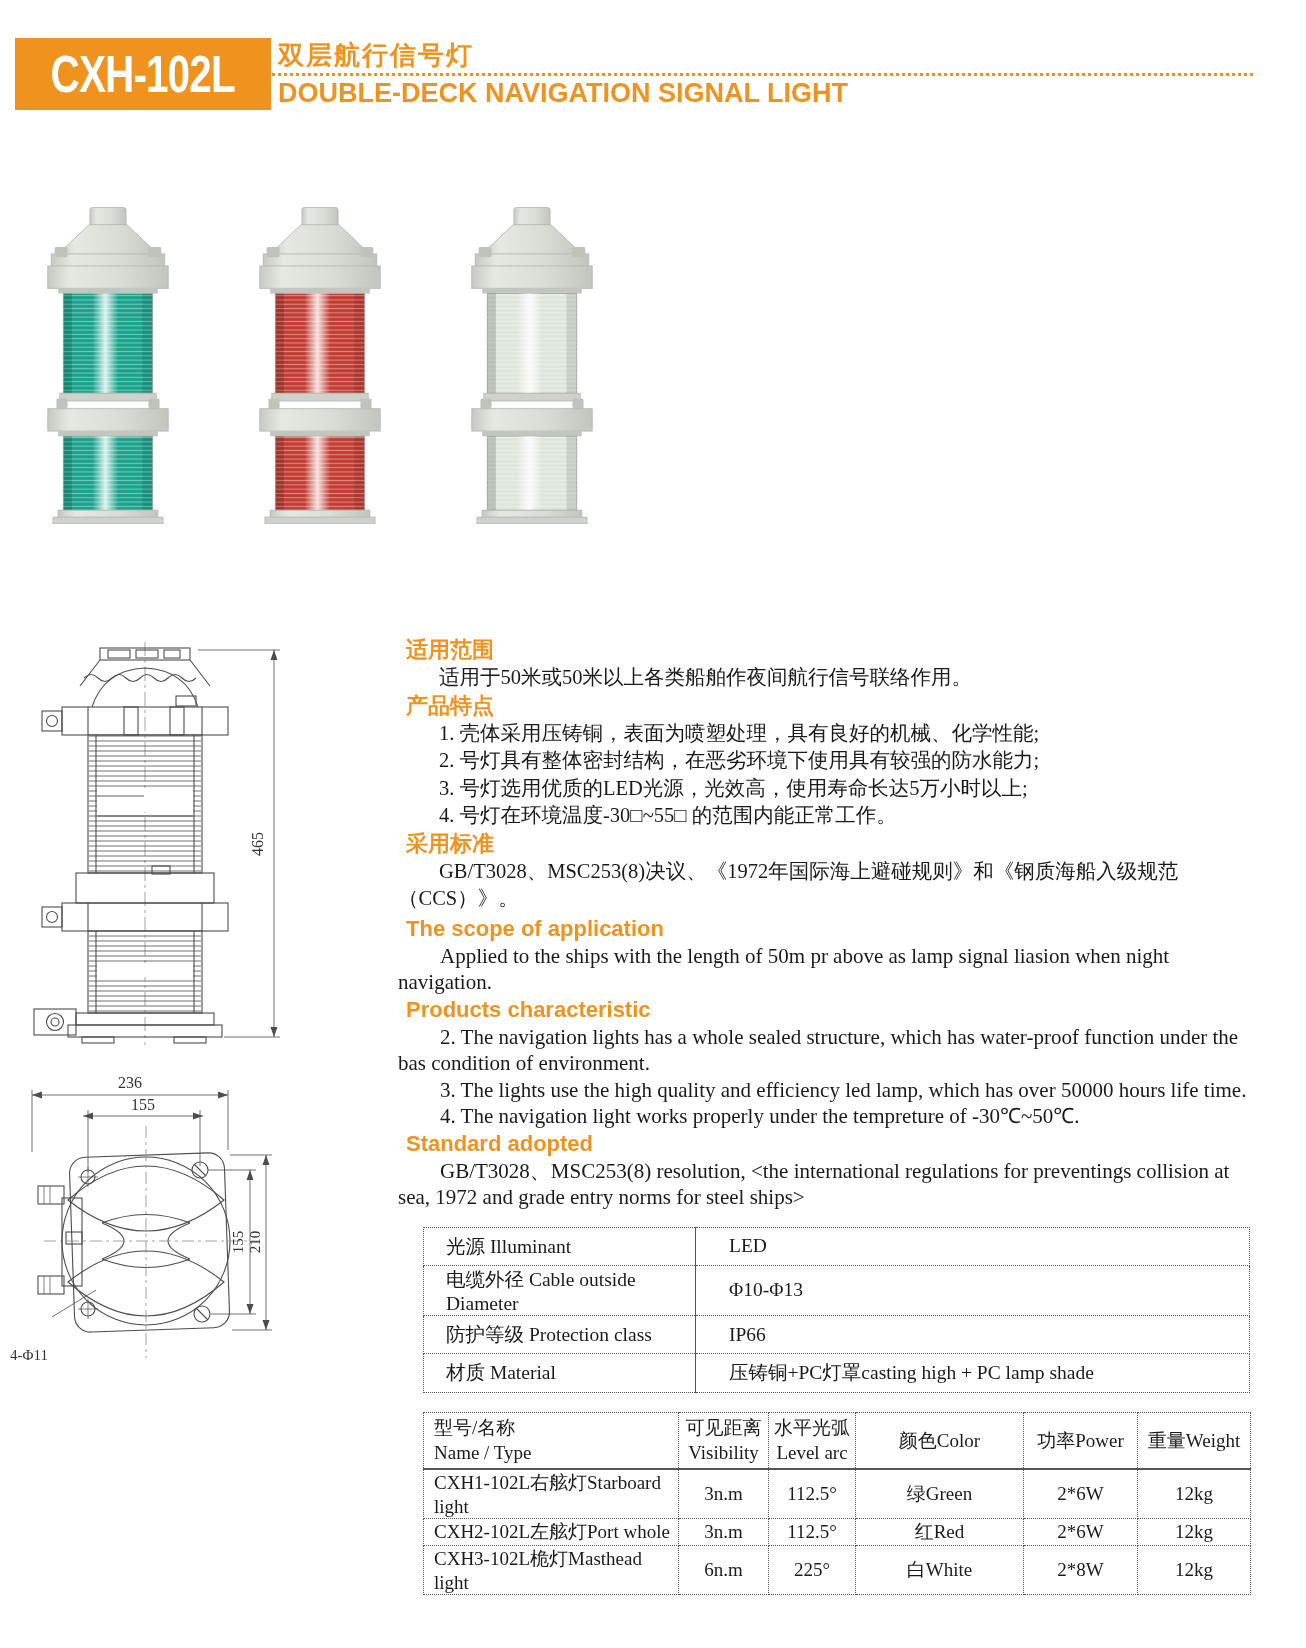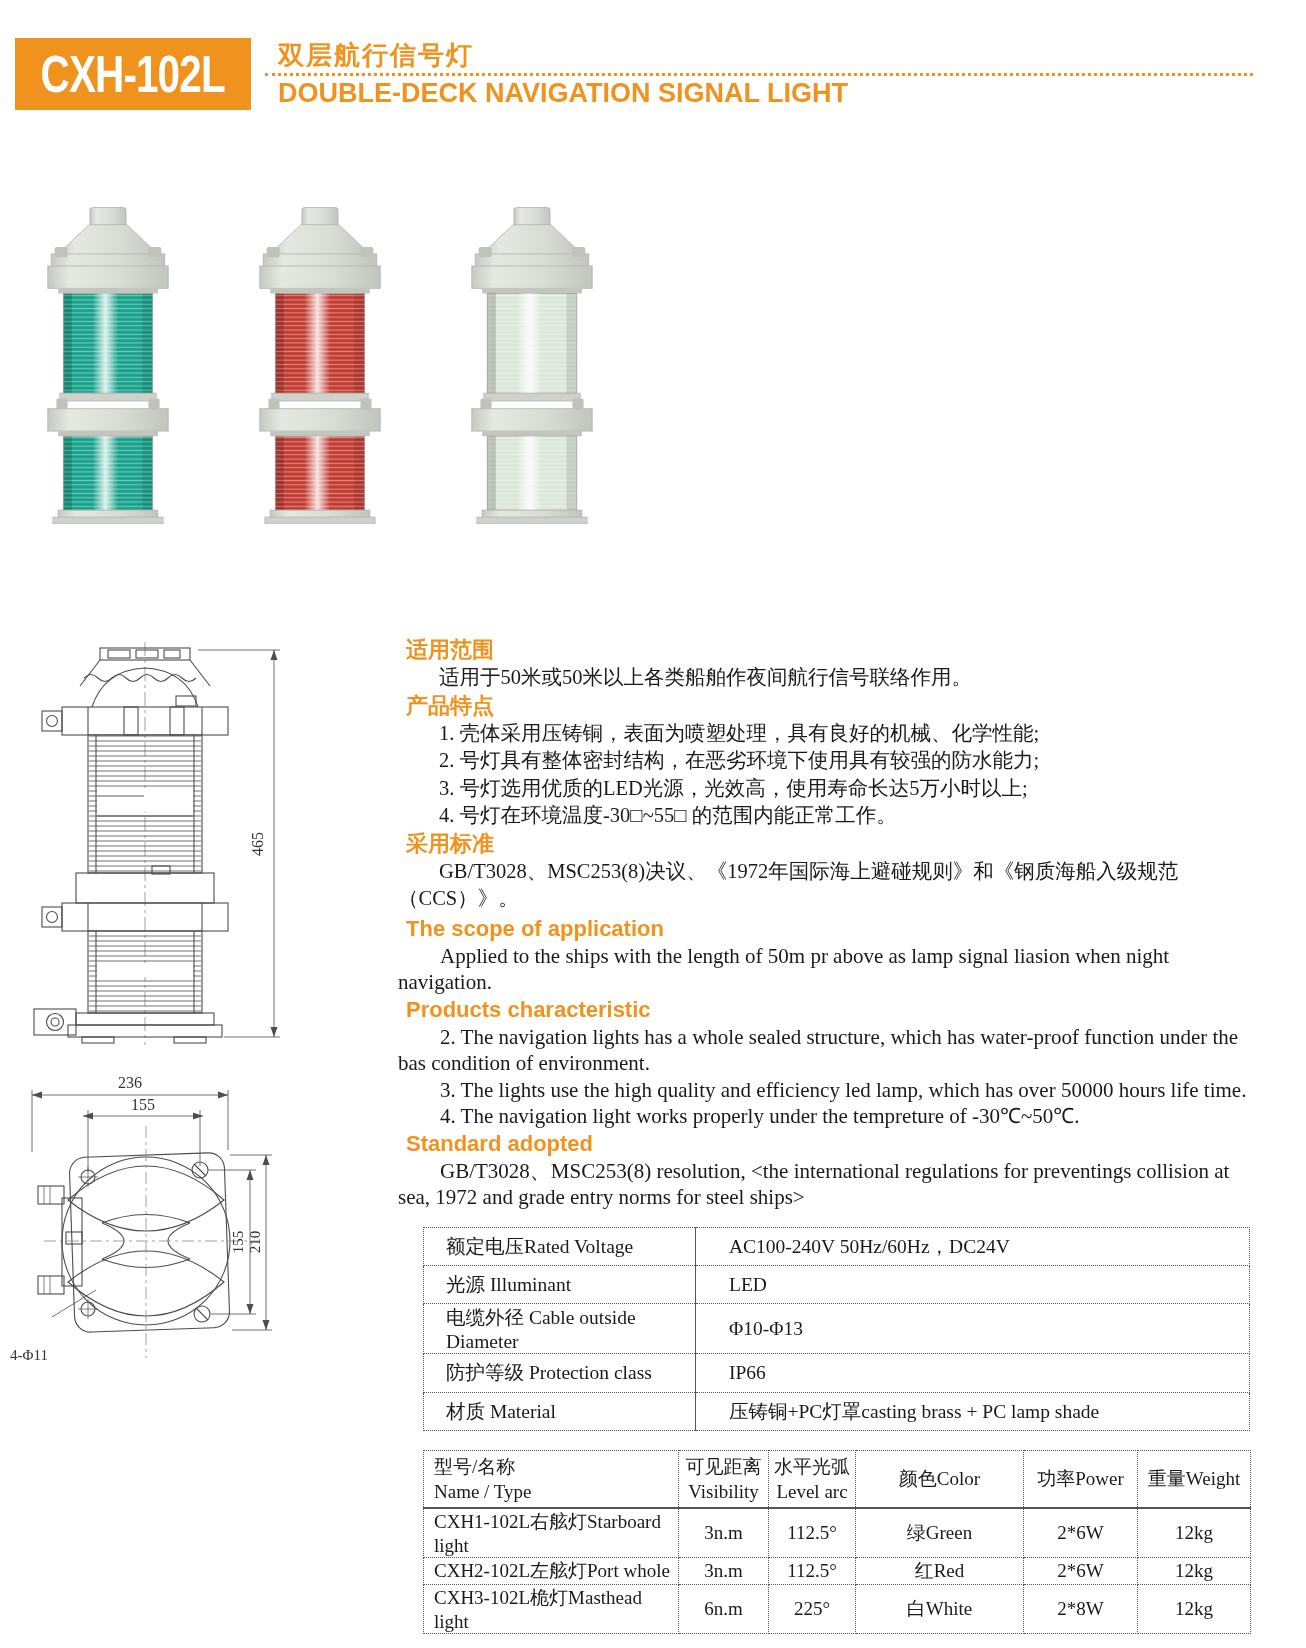--- a/index.html
+++ b/index.html
@@ -2,21 +2,21 @@
 <html style="--accent: #F0921E;"><head>
 <meta charset="utf-8">
 <style>
   :root{ --accent:#F0921E; }
   *{margin:0;padding:0;box-sizing:border-box;}
   body{background:#ffffff;}
   .page{position:relative;width:1306px;height:1648px;background:#fff;overflow:hidden;
         font-family:"Liberation Serif", serif;color:#1a1a1a;}
 
   
-  .model-box{position:absolute;left:15px;top:38px;width:236px;height:72px;background:var(--accent);
+  .model-box{position:absolute;left:15px;top:38px;width:256px;height:72px;background:var(--accent);
              display:flex;align-items:center;justify-content:center;}
   .model-text{font-family:"Liberation Sans",sans-serif;font-weight:700;font-size:46px;color:#fff;
               white-space:nowrap;transform:scale(.88,1.12);letter-spacing:-1px;}
   .header-titles{position:absolute;left:278px;top:40px;width:975px;}
   .title-zh{font-family:"Liberation Sans",sans-serif;font-weight:700;font-size:26px;line-height:30px;
             color:var(--accent);letter-spacing:2px;}
   .dotted-rule{border-top:3px dotted var(--accent);margin:3px 0 2px -13px;}
   .title-en{font-family:"Liberation Sans",sans-serif;font-weight:700;font-size:27px;line-height:31px;
             color:var(--accent);}
 
@@ -256,38 +256,34 @@
     <p class="p-en">2. The navigation lights has a whole sealed structure, which has water-proof function under the bas condition of environment.</p>
     <p class="p-en">3. The lights use the high quality and efficiency led lamp, which has over 50000 hours life time.</p>
     <p class="p-en">4. The navigation light works properly under the tempreture of -30℃~50℃.</p>
 
     <div class="h-sec">Standard adopted</div>
     <p class="p-en">GB/T3028、MSC253(8) resolution, &lt;the international regulations for preventings collision at sea, 1972 and grade entry norms for steel ships&gt;</p>
 
     <table class="spec-table">
       <tbody>
         <tr>
-          <td class="lab">额定电压Rated Voltage</td>
-          <td class="val">AC100-240V 50Hz/60Hz，DC24V</td>
-        </tr>
-        <tr>
           <td class="lab">光源 Illuminant</td>
           <td class="val">LED</td>
         </tr>
         <tr>
           <td class="lab">电缆外径 Cable outside Diameter</td>
           <td class="val">Φ10-Φ13</td>
         </tr>
         <tr>
           <td class="lab">防护等级 Protection class</td>
           <td class="val">IP66</td>
         </tr>
         <tr>
           <td class="lab">材质 Material</td>
-          <td class="val">压铸铜+PC灯罩casting brass + PC lamp shade</td>
+          <td class="val">压铸铜+PC灯罩casting high + PC lamp shade</td>
         </tr>
       </tbody>
     </table>
 
     <table class="model-table">
       <thead>
         <tr>
           <th class="c-name">
             <div>型号/名称</div>
             <div>Name / Type</div>

